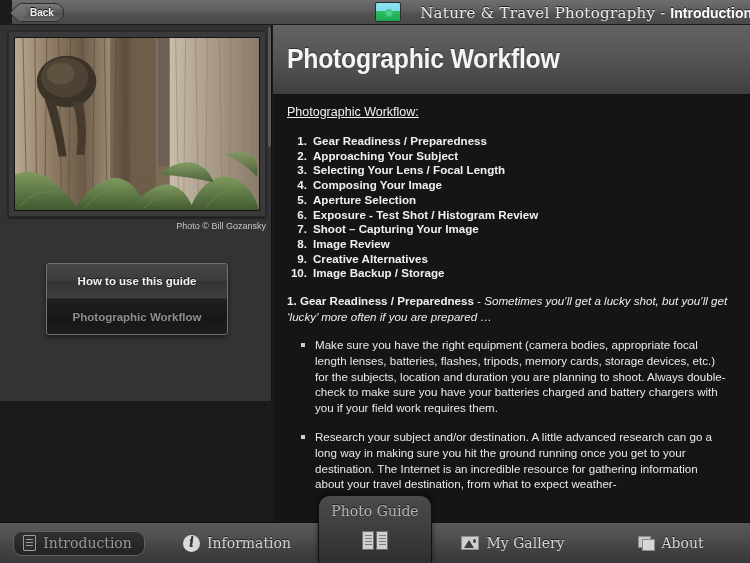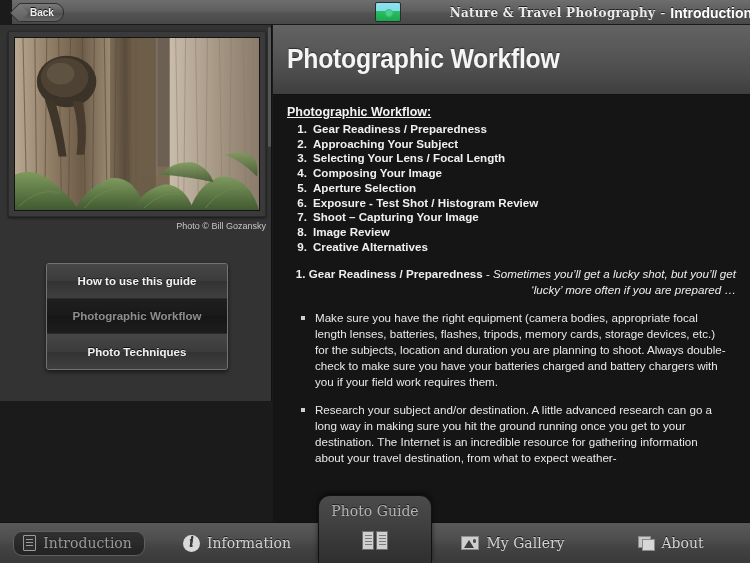--- a/index.html
+++ b/index.html
@@ -43,21 +43,21 @@
   }
   .app-logo .sun {
     position:absolute; left:9px; top:6px; width:8px; height:8px;
     border-radius:50%; background:#4fd08a; border:1px solid #39c278;
   }
   .title-area {
     position:absolute; right:10px; top:0; height:25px;
     display:flex; align-items:center; gap:5px;
     color:#eaeaea; text-shadow: 0 -1px 0 #222;
   }
-  .title-main { font-size:12px; font-weight:bold; letter-spacing:.3px; font-family:"DejaVu Serif", serif;}
+  .title-main { font-size:15px; font-weight:normal; letter-spacing:.3px; font-family:"DejaVu Serif", serif;}
   .title-dash { font-size:15px; font-family:"DejaVu Serif", serif;}
   .title-sub { font-size:14px; font-weight:bold; color:#fff; }
 
   
   .left-panel {
     position:absolute; left:0; top:25px; width:272px; height:376px;
     background:#333333;
     border-right:1px solid #111;
   }
   .photo-frame {
@@ -109,31 +109,31 @@
     margin-left:14px; font-size:27px; font-weight:bold; color:#f5f5f5;
     font-family:"Liberation Sans Narrow","Liberation Sans", sans-serif;
     letter-spacing:-.3px; text-shadow: 0 -1px 1px rgba(0,0,0,.5);
     transform: scaleX(.92); transform-origin: left center;
   }
   .content-body {
     position:absolute; left:0; top:70px; width:477px; height:427px;
     padding:10px 14px 0 14px; color:#eaeaea;
   }
   .wf-heading {
-    font-size:12.5px; font-weight:bold; color:#f2f2f2;
-    text-decoration: underline; margin-bottom:3px;
+    font-size:12.5px; font-weight:normal; color:#f2f2f2;
+    text-decoration: underline; margin-bottom:15px;
   }
   ol.wf-list { list-style:none; margin:0 0 12px 0; padding:0; }
   ol.wf-list li {
     font-size:11.6px; font-weight:bold; color:#f0f0f0;
     line-height:14.7px; display:flex;
   }
   ol.wf-list li .num { width:26px; text-align:right; padding-right:6px; flex:0 0 26px;}
   .section-para {
-    font-size:11.6px; line-height:15.5px; color:#eee; margin-bottom:13px;text-align:right;
+    font-size:11.6px; line-height:15.5px; color:#eee; margin-bottom:13px;
   }
   .section-para .lead { font-weight:bold; font-style:normal; }
   .section-para .it { font-style:italic; }
   ul.bullets { list-style:none; margin:8px; padding:0; }
   ul.bullets li {
     position:relative; padding-left:20px; margin-bottom:13px;
     font-size:11.6px; line-height:15.8px; color:#e9e9e9;
   }
   ul.bullets li::before {
     content:""; position:absolute; left:6px; top:6px;
@@ -339,23 +339,20 @@
 
     <div class="caption">Photo © Bill Gozansky</div>
 
     <div class="nav-list">
       <div class="nav-item">
         <span>How to use this guide</span>
       </div>
       <div class="nav-item selected">
         <span>Photographic Workflow</span>
       </div>
-      <div class="nav-item">
-        <span>Photo Techniques</span>
-      </div>
     </div>
   </div>
 
   <div class="vdivider"></div>
 
   <div class="right-panel">
     <div class="content-header">
       <div class="content-title">Photographic Workflow</div>
     </div>
 
@@ -391,20 +388,24 @@
             <span class="num">7.</span>
             <span>Shoot – Capturing Your Image</span>
           </li>
         <li>
             <span class="num">8.</span>
             <span>Image Review</span>
           </li>
         <li>
             <span class="num">9.</span>
             <span>Creative Alternatives</span>
+          </li>
+        <li>
+            <span class="num">10.</span>
+            <span>Image Backup / Storage</span>
           </li>
       </ol>
 
       <div class="section-para">
         <span class="lead">1. Gear Readiness / Preparedness</span><span> - </span><span class="it">Sometimes you’ll get a lucky shot, but you’ll get ‘lucky’ more often if you are prepared …</span>
       </div>
 
       <ul class="bullets">
         <li>Make sure you have the right equipment (camera bodies, appropriate focal length lenses, batteries, flashes, tripods, memory cards, storage devices, etc.) for the subjects, location and duration you are planning to shoot. Always double-check to make sure you have your batteries charged and battery chargers with you if your field work requires them.</li>
         <li>Research your subject and/or destination. A little advanced research can go a long way in making sure you hit the ground running once you get to your destination. The Internet is an incredible resource for gathering information about your travel destination, from what to expect weather-</li>

